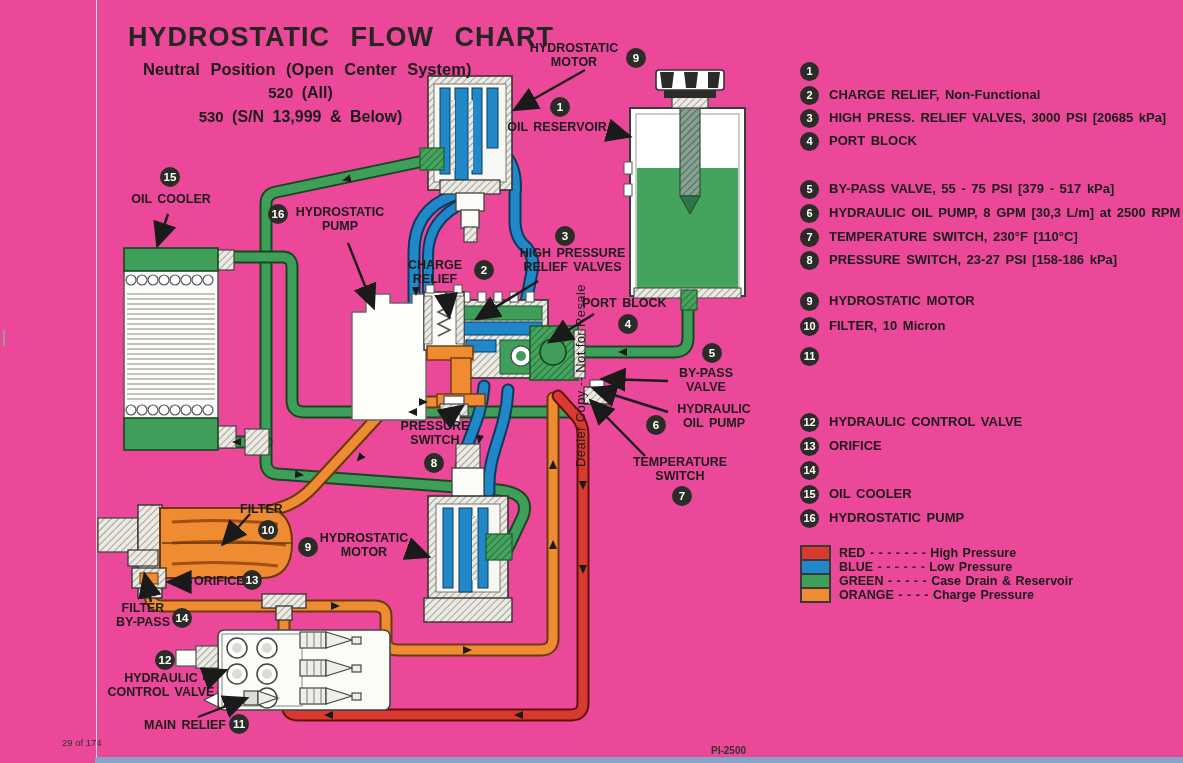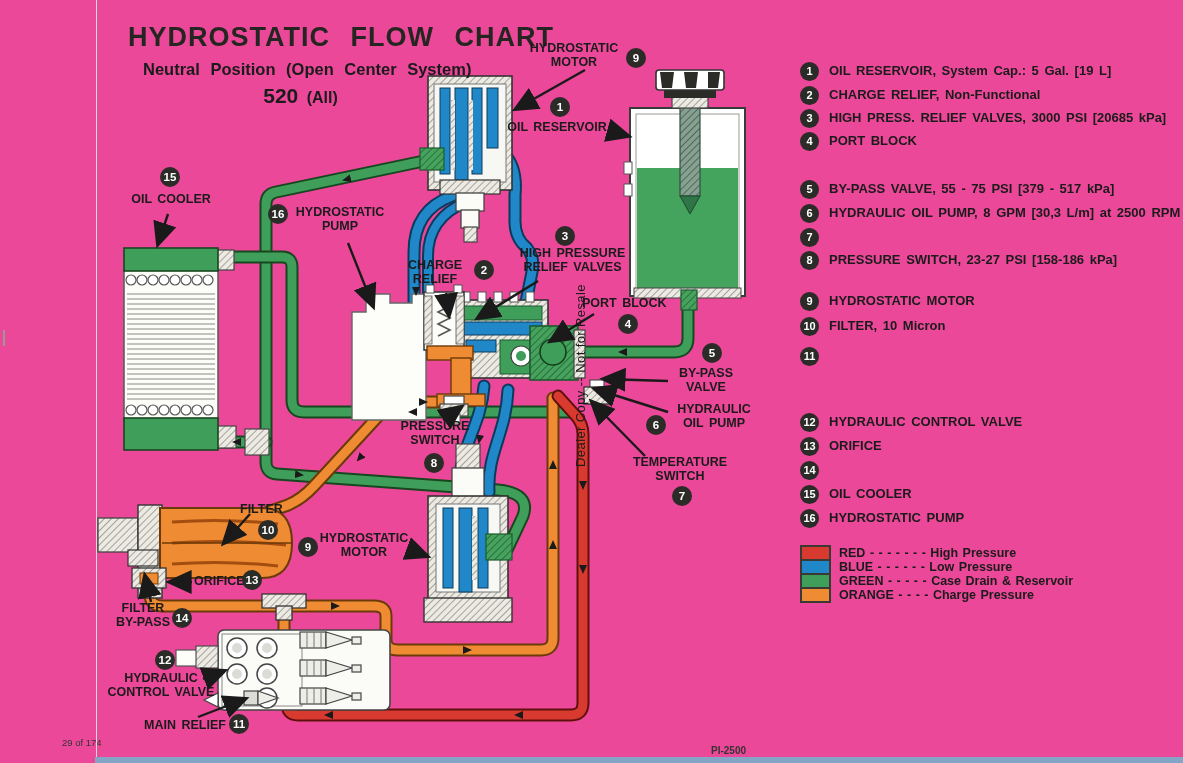--- a/index.html
+++ b/index.html
@@ -5,21 +5,21 @@
   html,body{margin:0;padding:0;background:#ffffff;}
   .page{position:relative;width:1183px;height:763px;background:#ec4899;overflow:hidden;
         font-family:"Liberation Sans", sans-serif;color:#1b1b1b;}
   svg.diagram{position:absolute;left:0;top:0;}
   
   .title{position:absolute;left:128px;top:22px;font-size:27px;font-weight:bold;
          letter-spacing:1px;word-spacing:12px;color:#252521;}
   .subtitle{position:absolute;left:143px;top:60px;font-size:16.5px;font-weight:bold;word-spacing:6px;}
   .models{position:absolute;left:128px;top:84px;width:345px;text-align:center;}
   .model-line{height:24px;font-weight:bold;}
-  .model-num{font-size:21px;}
+  .model-num{font-size:15px;}
   .model-rest{font-size:16px;word-spacing:4px;margin-top:12px;}
   
   .dlabel{position:absolute;font-weight:bold;font-size:12.5px;line-height:1.12;
           white-space:pre-line;word-spacing:2px;color:#1b1b1b;text-align:center;}
   .badge{position:absolute;width:20px;height:20px;border-radius:50%;background:#2b2b27;
          color:#fff;font-size:11.5px;font-weight:bold;text-align:center;line-height:20px;}
   
   .lrow{position:absolute;left:800px;display:flex;gap:10px;align-items:flex-start;width:383px;}
   .lrow .badge2{flex:0 0 auto;width:19px;height:19px;border-radius:50%;background:#2b2b27;color:#fff;
         font-size:11px;font-weight:bold;text-align:center;line-height:19px;}
@@ -348,20 +348,21 @@
     <line x1="151" y1="602" x2="145" y2="576" marker-end="url(#la)"></line>
     <line x1="203" y1="679" x2="224" y2="671" marker-end="url(#la)"></line>
     <line x1="198" y1="717" x2="245" y2="699" marker-end="url(#la)"></line>
   </g>
 </svg>
 
 <div class="title">HYDROSTATIC FLOW CHART</div>
 <div class="subtitle">Neutral Position (Open Center System)</div>
 <div class="models">
   <div class="model-line"><span class="model-num">520</span><span class="model-rest"> (All)</span></div>
+  <div class="model-line"><span class="model-num">530</span><span class="model-rest"> (S/N 13,999 &amp; Below)</span></div>
 </div>
 
 <div class="dlabel" style="left:518px;top:41px;width:112px;">HYDROSTATIC
 MOTOR</div>
 <span class="badge" style="left:626px;top:48px;">9</span>
 
 <span class="badge" style="left:550px;top:97px;">1</span>
 <div class="dlabel" style="left:502px;top:120px;width:110px;">OIL RESERVOIR</div>
 
 <span class="badge" style="left:160px;top:167px;">15</span>
@@ -414,21 +415,20 @@
 
 <span class="badge" style="left:155px;top:650px;">12</span>
 <div class="dlabel" style="left:96px;top:671px;width:130px;">HYDRAULIC
 CONTROL VALVE</div>
 
 <div class="dlabel" style="left:144px;top:718px;width:88px;text-align:left;">MAIN RELIEF</div>
 <span class="badge" style="left:229px;top:714px;">11</span>
 
 <div class="lrow" style="top:62px">
       <span class="badge2">1</span>
-      <span class="ltext">OIL RESERVOIR, System Cap.:  5 Gal. [19 L]</span>
     </div>
 <div class="lrow" style="top:86px">
       <span class="badge2">2</span>
       <span class="ltext">CHARGE RELIEF, Non-Functional</span>
     </div>
 <div class="lrow" style="top:109px">
       <span class="badge2">3</span>
       <span class="ltext">HIGH PRESS. RELIEF VALVES, 3000 PSI [20685 kPa]</span>
     </div>
 <div class="lrow" style="top:132px">
@@ -438,20 +438,21 @@
 <div class="lrow" style="top:180px">
       <span class="badge2">5</span>
       <span class="ltext">BY-PASS VALVE, 55 - 75 PSI [379 - 517 kPa]</span>
     </div>
 <div class="lrow" style="top:204px">
       <span class="badge2">6</span>
       <span class="ltext">HYDRAULIC OIL PUMP, 8 GPM [30,3 L/m] at 2500 RPM</span>
     </div>
 <div class="lrow" style="top:228px">
       <span class="badge2">7</span>
+      <span class="ltext">TEMPERATURE SWITCH, 230°F [110°C]</span>
     </div>
 <div class="lrow" style="top:251px">
       <span class="badge2">8</span>
       <span class="ltext">PRESSURE SWITCH, 23-27 PSI [158-186 kPa]</span>
     </div>
 <div class="lrow" style="top:292px">
       <span class="badge2">9</span>
       <span class="ltext">HYDROSTATIC MOTOR</span>
     </div>
 <div class="lrow" style="top:317px">

